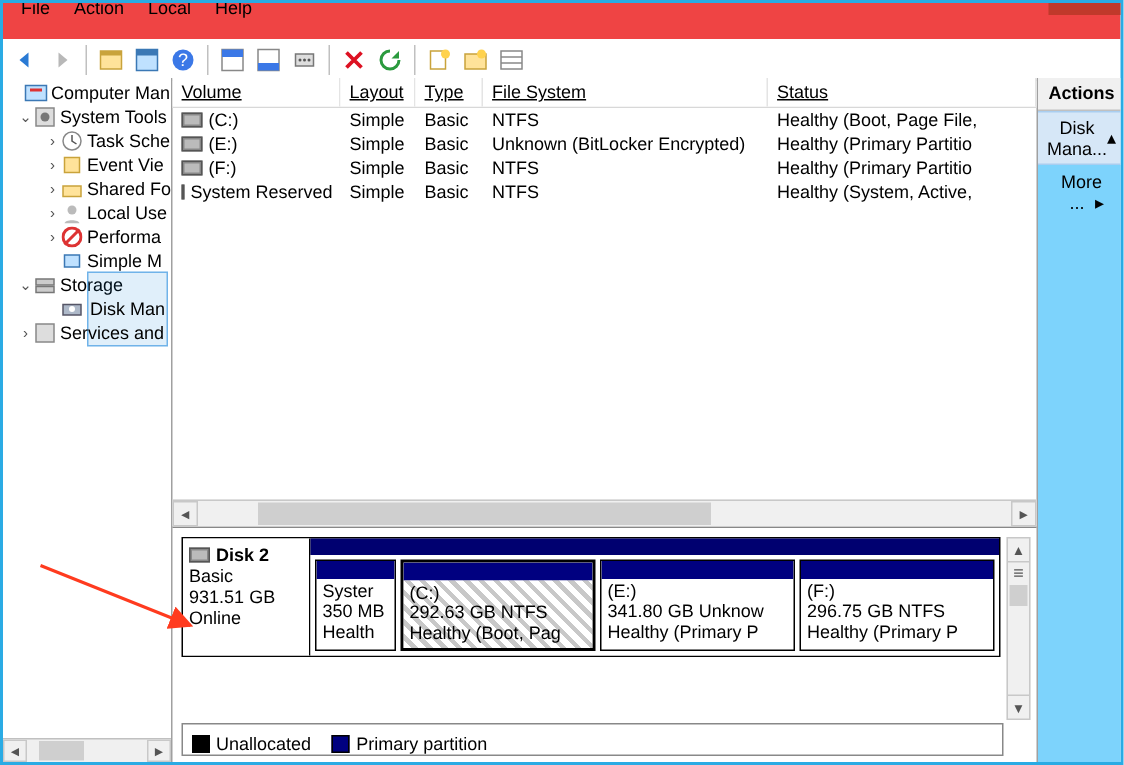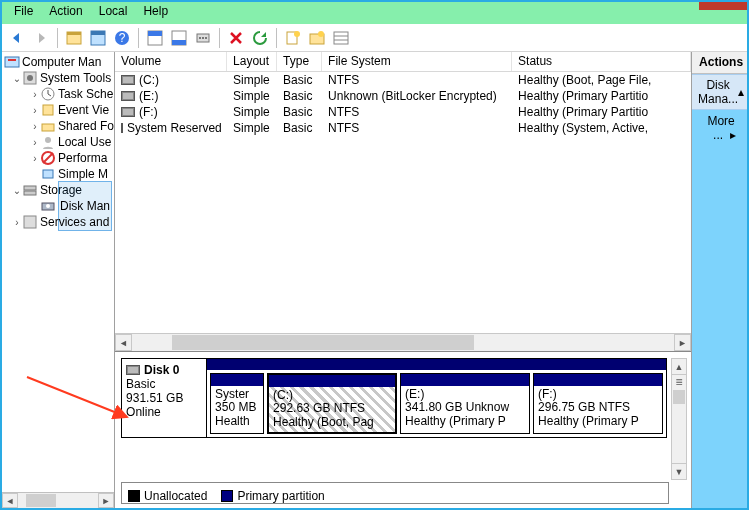--- a/index.html
+++ b/index.html
@@ -1,41 +1,41 @@
 <!DOCTYPE html>
 <html><head>
 <meta charset="utf-8">
 <style>
   * { box-sizing: border-box; font-family: "Segoe UI", Tahoma, sans-serif; font-size: 12px; }
   html, body { margin: 0; padding: 0; }
   body { width: 749px; height: 510px; border: 2px solid #2aabe4; background: #fff; position: relative; overflow: hidden; }
   .titlebar-red { position:absolute; top:-2px; right:-2px; width:50px; height:10px; background:#c0392b; }
-  .menubar { height: 22px; display:flex; align-items:flex-start; padding: 0 4px; background:#86efac; }
+  .menubar { height: 22px; display:flex; align-items:flex-end; padding: 12px 4px; background:#ef4444; }
   .menubar span { padding: 2px 8px; color:#000; }
   .toolbar { height: 28px; display:flex; align-items:center; padding:0 4px; gap:2px; border-bottom:1px solid #d4d4d4; }
   .tb-sep { width:1px; height:20px; background:#c0c0c0; margin:0 3px;}
   .tb-btn { width:22px; height:22px; display:flex; align-items:center; justify-content:center; }
   .icon { width:16px; height:16px; display:block; }
   .main { position:absolute; top:50px; left:0; right:0; bottom:0; display:flex; }
   .tree-pane { width:125px; border-right:1px solid #a0a0a0; background:#fff; position:relative; display:flex; flex-direction:column; }
   .tree { flex:1 1 auto; overflow:hidden; padding-top:2px; }
-  .tree-row { display:flex; align-items:center; height:16px; white-space:nowrap; padding-left:2px;}
+  .tree-row { display:flex; align-items:center; height:16px; white-space:nowrap; padding-left:14px;}
   .tree-row .tw { width:10px; text-align:center; color:#555; font-size:10px; cursor:default;}
   .tree-row .ic { width:16px; height:16px; margin-right:2px; display:flex; align-items:center; justify-content:center;}
   .tree-row span.lbl { color:#000; }
   .tree-row.sel span.lbl { background:rgba(0,120,215,.12); border:1px solid rgba(0,120,215,.5); padding:17px 1px;text-align:center;}
   .indent1 { padding-left:10px;} .indent2{padding-left:28px;}
   .tree-scroll { height:16px; border-top:1px solid #c0c0c0; display:flex; align-items:stretch; background:#f0f0f0;}
   .tree-scroll .arr{ width:16px; background:#f0f0f0; border:1px solid #c8c8c8; display:flex; align-items:center; justify-content:center; font-size:9px; color:#555;}
   .tree-scroll .track{ flex:1; position:relative;}
   .tree-scroll .thumb{ position:absolute; left:8px; top:1px; bottom:1px; width:30px; background:#cfcfcf;}
   .center-pane { flex:1; display:flex; flex-direction:column; border-right:1px solid #a0a0a0; position:relative;}
   .vol-table { flex:0 0 auto; height:300px; border-bottom:1px solid #888; overflow:hidden; position:relative; }
   .vol-header { display:flex; height:20px; background:#fff; border-bottom:1px solid #d8d8d8;}
-  .vol-header div { border-right:1px solid #e4e4e4; padding:2px 6px; color:#000; background:#fff; }
+  .vol-header div { border-right:1px solid #e4e4e4; padding:2px 6px; color:#000; background:#fff;text-decoration:underline; }
   .colV{width:112px} .colL{width:50px} .colT{width:45px} .colF{width:190px} .colS{flex:1}
   .vol-rows { }
   .vol-row { display:flex; height:16px; align-items:center;}
   .vol-row div { padding:0 6px; white-space:nowrap; overflow:hidden;}
   .vol-row .colV { display:flex; align-items:center; gap:4px;}
   .vdisk{ width:14px; height:10px; background:#888; border:1px solid #555; position:relative;}
   .vdisk:after{content:""; position:absolute; left:1px; top:1px; right:1px; bottom:1px; background:#bbb;}
   .hscroll{ position:absolute; left:0; right:0; bottom:0; height:18px; display:flex; background:#f0f0f0; border-top:1px solid #c8c8c8;}
   .hscroll .arr{width:17px;border:1px solid #c8c8c8;display:flex;align-items:center;justify-content:center;font-size:9px;color:#555;}
   .hscroll .track{flex:1; position:relative;}
@@ -341,21 +341,21 @@
           </div>
           <div class="arr">►</div>
         </div>
     </div>
 
     <div class="disk-pane">
       <div class="disk-block" style="margin-right:18px;">
         <div class="disk-info">
           <div class="dh">
               <span class="vdisk"></span>
-              <span>Disk 0</span>
+              <span>Disk 2</span>
             </div>
           <div>Basic</div>
           <div>931.51 GB</div>
           <div>Online</div>
         </div>
         <div class="disk-parts">
           <div class="disk-cap"></div>
           <div class="parts-row" id="parts-row">
               <div class="part" style="width: 54px;">
                 <div class="bar"></div>

